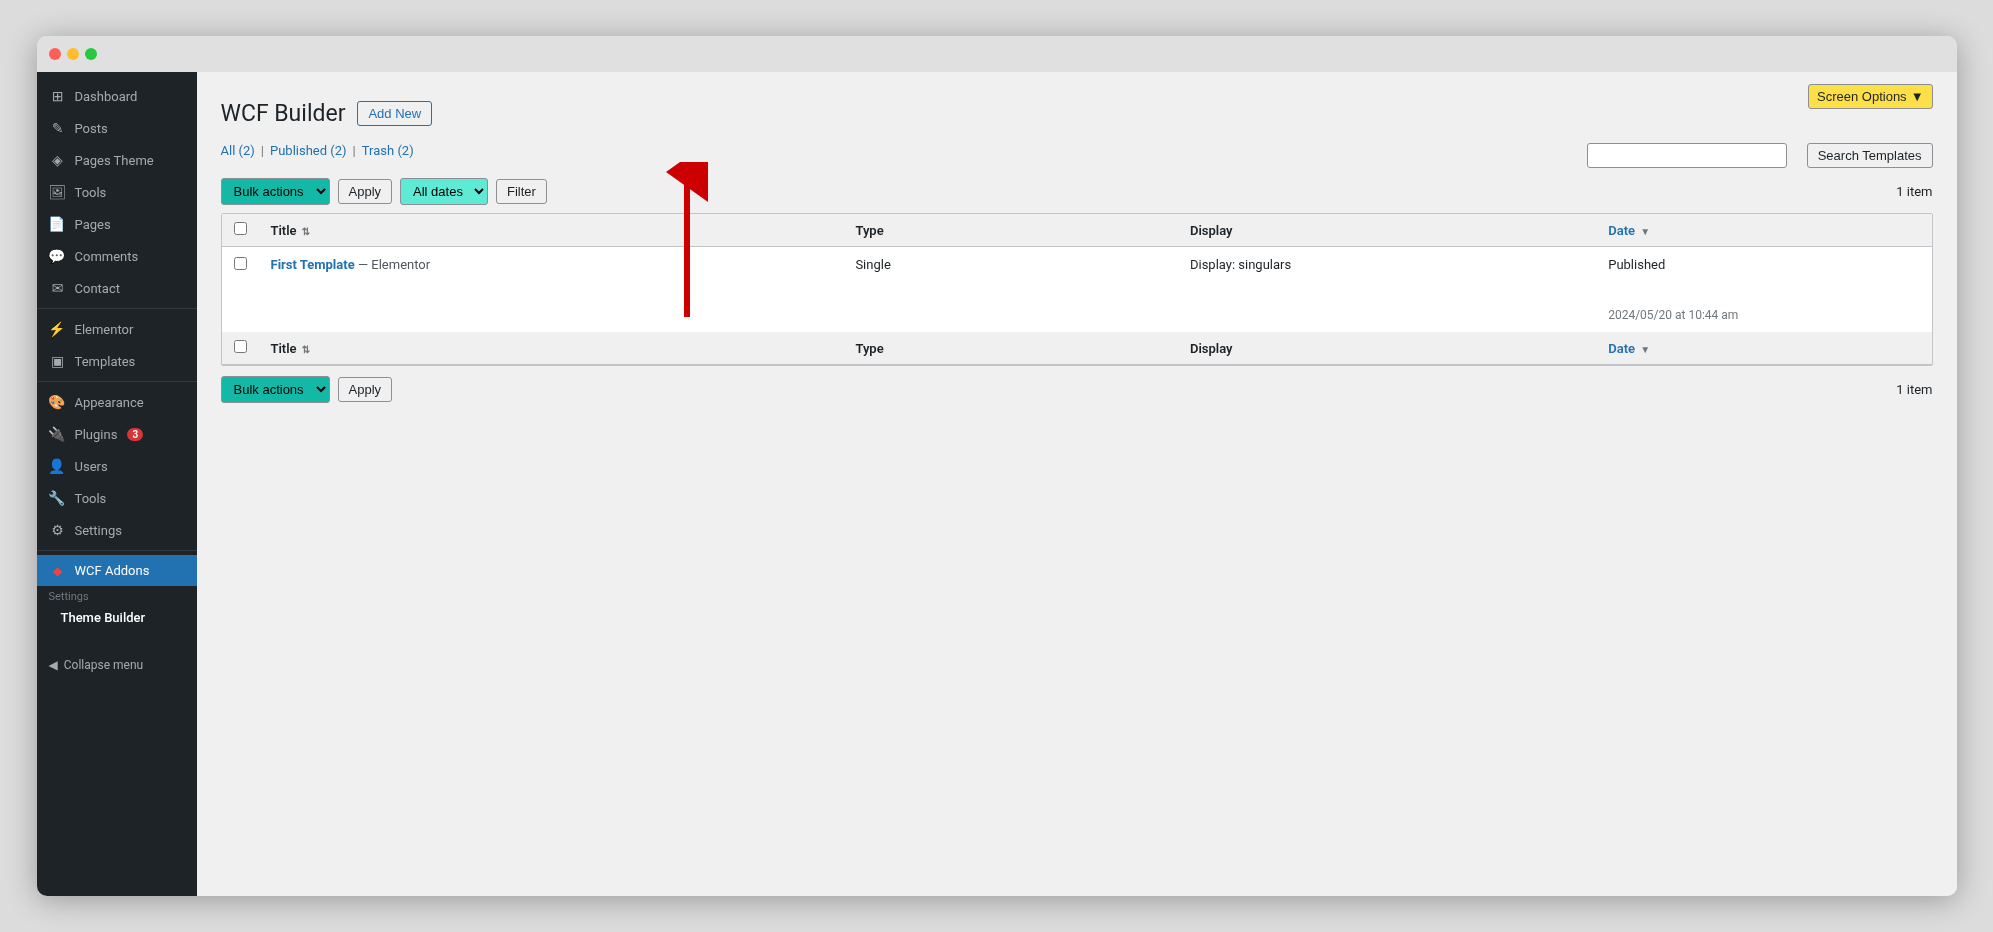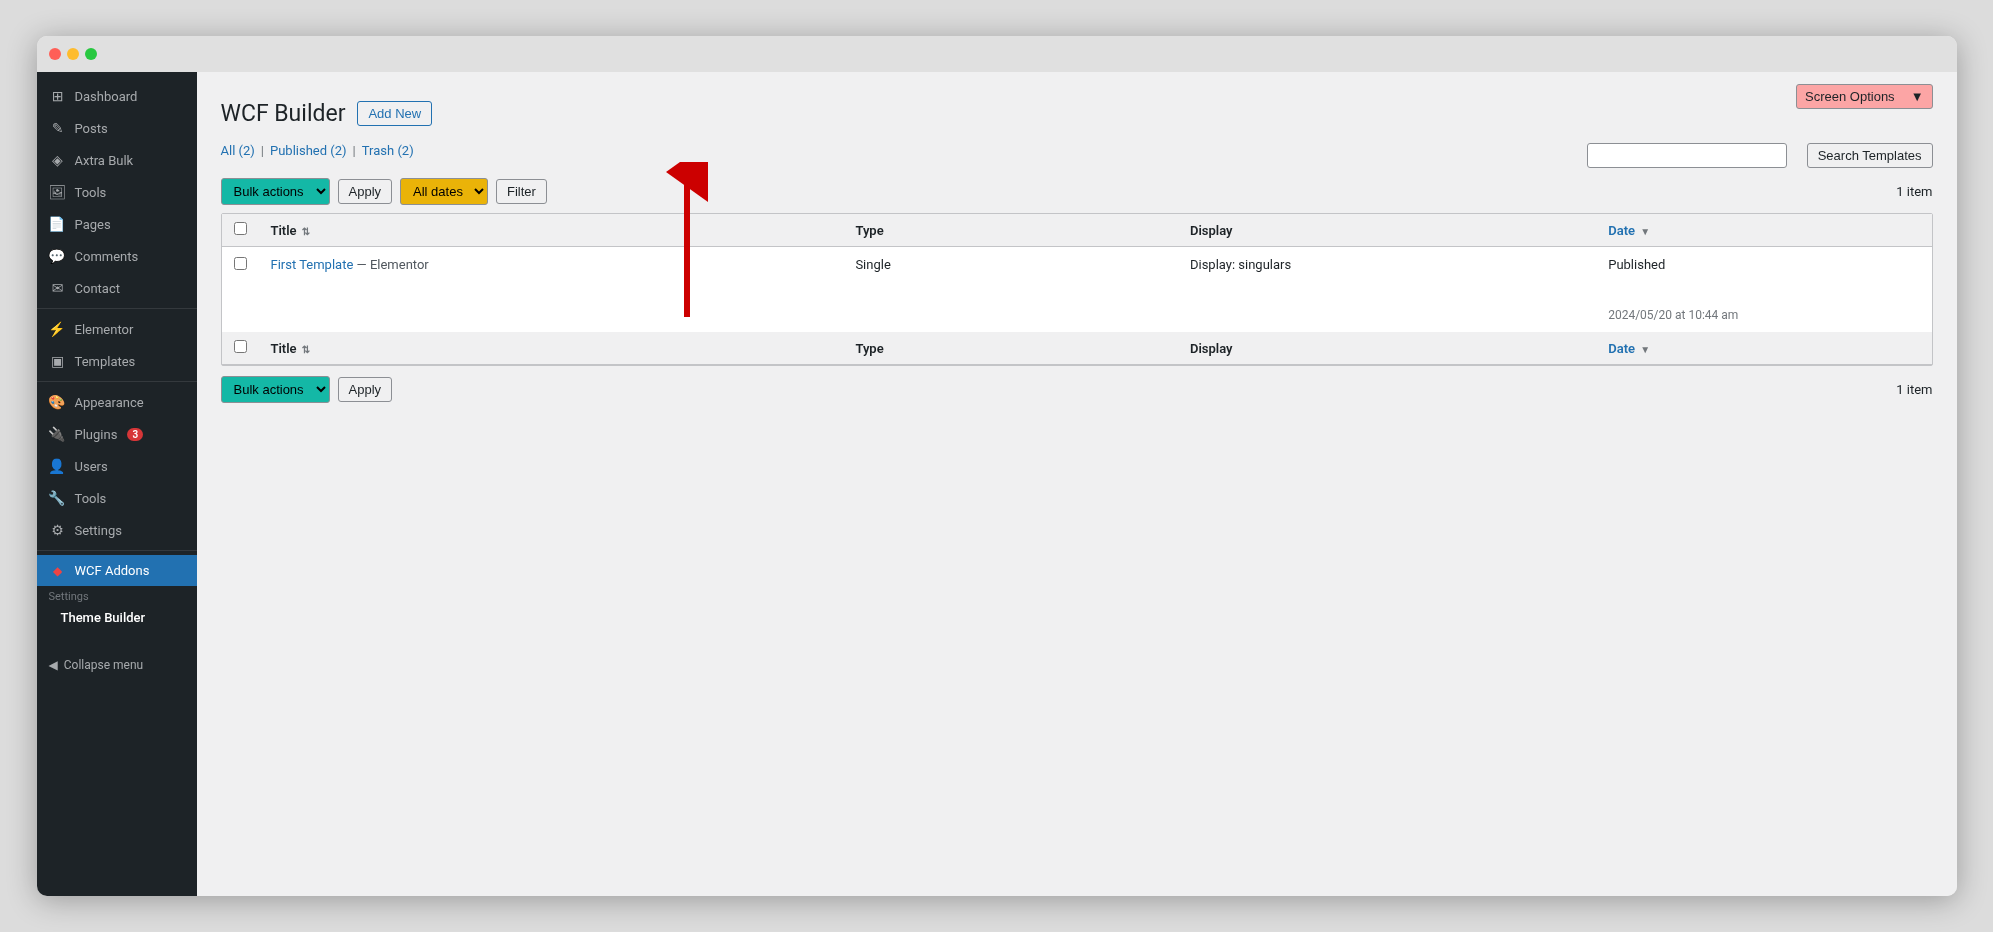--- a/index.html
+++ b/index.html
@@ -120,30 +120,30 @@
     }
     .top-bar {
       position: absolute;
       top: 12px;
       right: 24px;
       display: flex;
       align-items: center;
       gap: 8px;
     }
     .screen-options-btn {
-      background: #fca5a5;
+      background: #fde047;
       border: 1px solid #8c8f94;
       border-radius: 3px;
       padding: 4px 8px;
       cursor: pointer;
       font-size: 13px;
       color: #1d2327;
       display: flex;
       align-items: center;
-      gap: 16px;
+      gap: 4px;
     }
     .page-header {
       display: flex;
       align-items: center;
       gap: 12px;
       margin-bottom: 16px;
       margin-top: 8px;
     }
     .page-title {
       font-size: 23px;
@@ -224,21 +224,21 @@
     }
     .bulk-select {
       background: #14b8a6;
       border: 1px solid #8c8f94;
       border-radius: 3px;
       padding: 4px 8px;
       font-size: 13px;
       cursor: pointer;
     }
     .date-select {
-      background: #eab308;
+      background: #5eead4;
       border: 1px solid #8c8f94;
       border-radius: 3px;
       padding: 4px 8px;
       font-size: 13px;
       cursor: pointer;
     }
     .item-count {
       margin-left: auto;
       color: #1d2327;
       font-size: 13px;
@@ -275,21 +275,21 @@
     .data-table td:first-child {
       width: 30px;
     }
     .col-title { width: 35%; }
     .col-type { width: 20%; }
     .col-display { width: 25%; }
     .col-date { width: 20%; }
     .template-link {
       color: #2271b1;
       text-decoration: none;
-      font-weight: 400;
+      font-weight: 700;
     }
     .template-builder {
       color: #50575e;
     }
     .sort-arrow { color: #72777c; font-size: 10px; margin-left: 2px; }
     .date-sort { color: #2271b1; }
     .published-text { color: #1d2327; font-size: 13px; }
     .published-date { color: #72777c; font-size: 12px; margin-top: 36px; }
     .bottom-controls {
       display: flex;
@@ -333,21 +333,21 @@
         <span>Dashboard</span>
       </div>
 
       <div class="sidebar-item">
         <span class="icon">✎</span>
         <span>Posts</span>
       </div>
 
       <div class="sidebar-item">
         <span class="icon">◈</span>
-        <span>Axtra Bulk</span>
+        <span>Pages Theme</span>
       </div>
 
       <div class="sidebar-item">
         <span class="icon">🖼</span>
         <span>Tools</span>
       </div>
 
       <div class="sidebar-item">
         <span class="icon">📄</span>
         <span>Pages</span>

